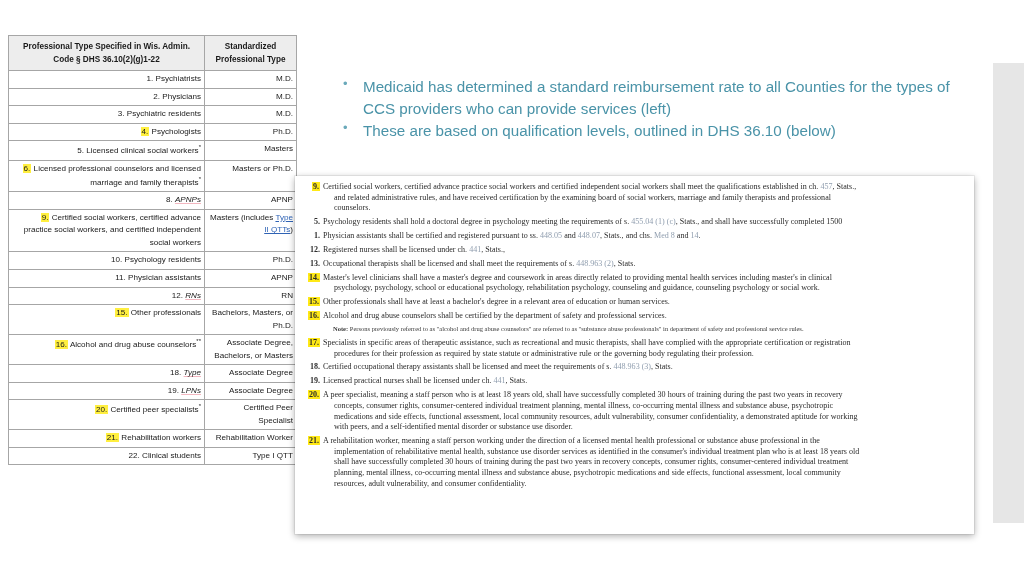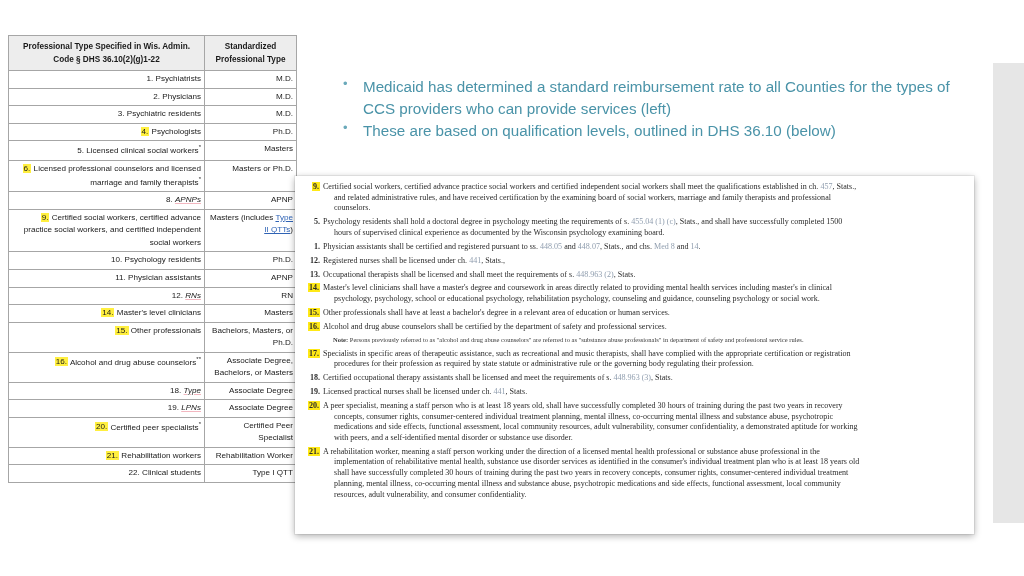--- a/index.html
+++ b/index.html
@@ -141,24 +141,20 @@
           </tr>
           <tr>
             <td>11. Physician assistants</td>
             <td>APNP</td>
           </tr>
           <tr>
             <td>12. <span class="sq">RNs</span></td>
             <td>RN</td>
           </tr>
           <tr>
-            <td><span class="hl">14.</span> Master's level clinicians</td>
-            <td>Masters</td>
-          </tr>
-          <tr>
             <td><span class="hl">15.</span> Other professionals</td>
             <td>Bachelors, Masters, or Ph.D.</td>
           </tr>
           <tr>
             <td><span class="hl">16.</span> Alcohol and drug abuse counselors<span class="sup">**</span></td>
             <td>Associate Degree, Bachelors, or Masters</td>
           </tr>
           <tr>
             <td>18. <span class="sq">Type</span></td>
             <td>Associate Degree</td>
@@ -194,21 +190,21 @@
     <div class="doc-inner" id="doc-inner">
         <div>
           <div class="item">
             <div class="num"><span class="hl">9.</span></div>
             <div class="body">Certified social workers, certified advance practice social workers and certified independent social workers shall meet the qualifications established in ch. <span class="ref">457</span>, Stats.,<span class="indent">and related administrative rules, and have received certification by the examining board of social workers, marriage and family therapists and professional</span><span class="indent">counselors.</span></div>
           </div>
         </div>
         <div>
           <div class="item">
             <div class="num">5.</div>
-            <div class="body">Psychology residents shall hold a doctoral degree in psychology meeting the requirements of s. <span class="ref">455.04 (1) (c)</span>, Stats., and shall have successfully completed 1500<span class="indent">hours of supervised clinical experience as documented by the Wisconsin psychology examining board.</span></div>
+            <div class="body">Psychology residents shall hold a doctoral degree in psychology meeting the requirements of s. <span class="ref">455.04 (1) (c)</span>, Stats., and shall have successfully completed 1500</div>
           </div>
         </div>
         <div>
           <div class="item">
             <div class="num">1.</div>
             <div class="body">Physician assistants shall be certified and registered pursuant to ss. <span class="ref">448.05</span> and <span class="ref">448.07</span>, Stats., and chs. <span class="ref">Med 8</span> and <span class="ref">14</span>.</div>
           </div>
         </div>
         <div>
           <div class="item">

